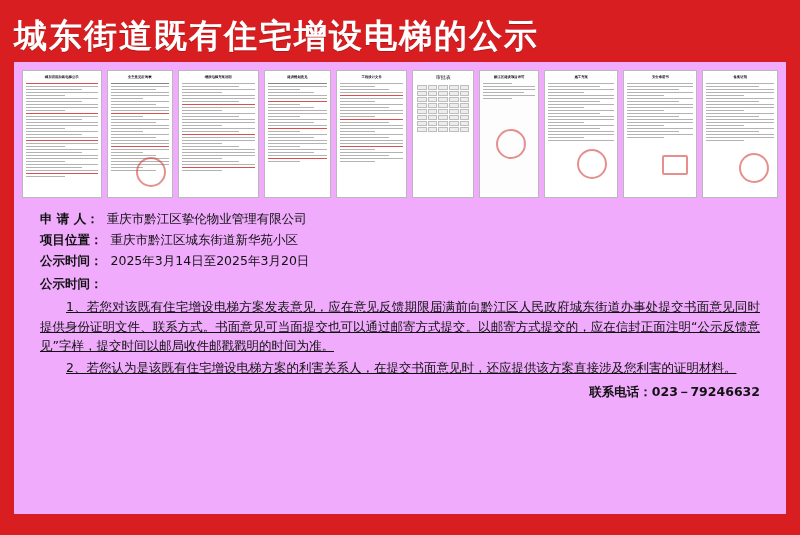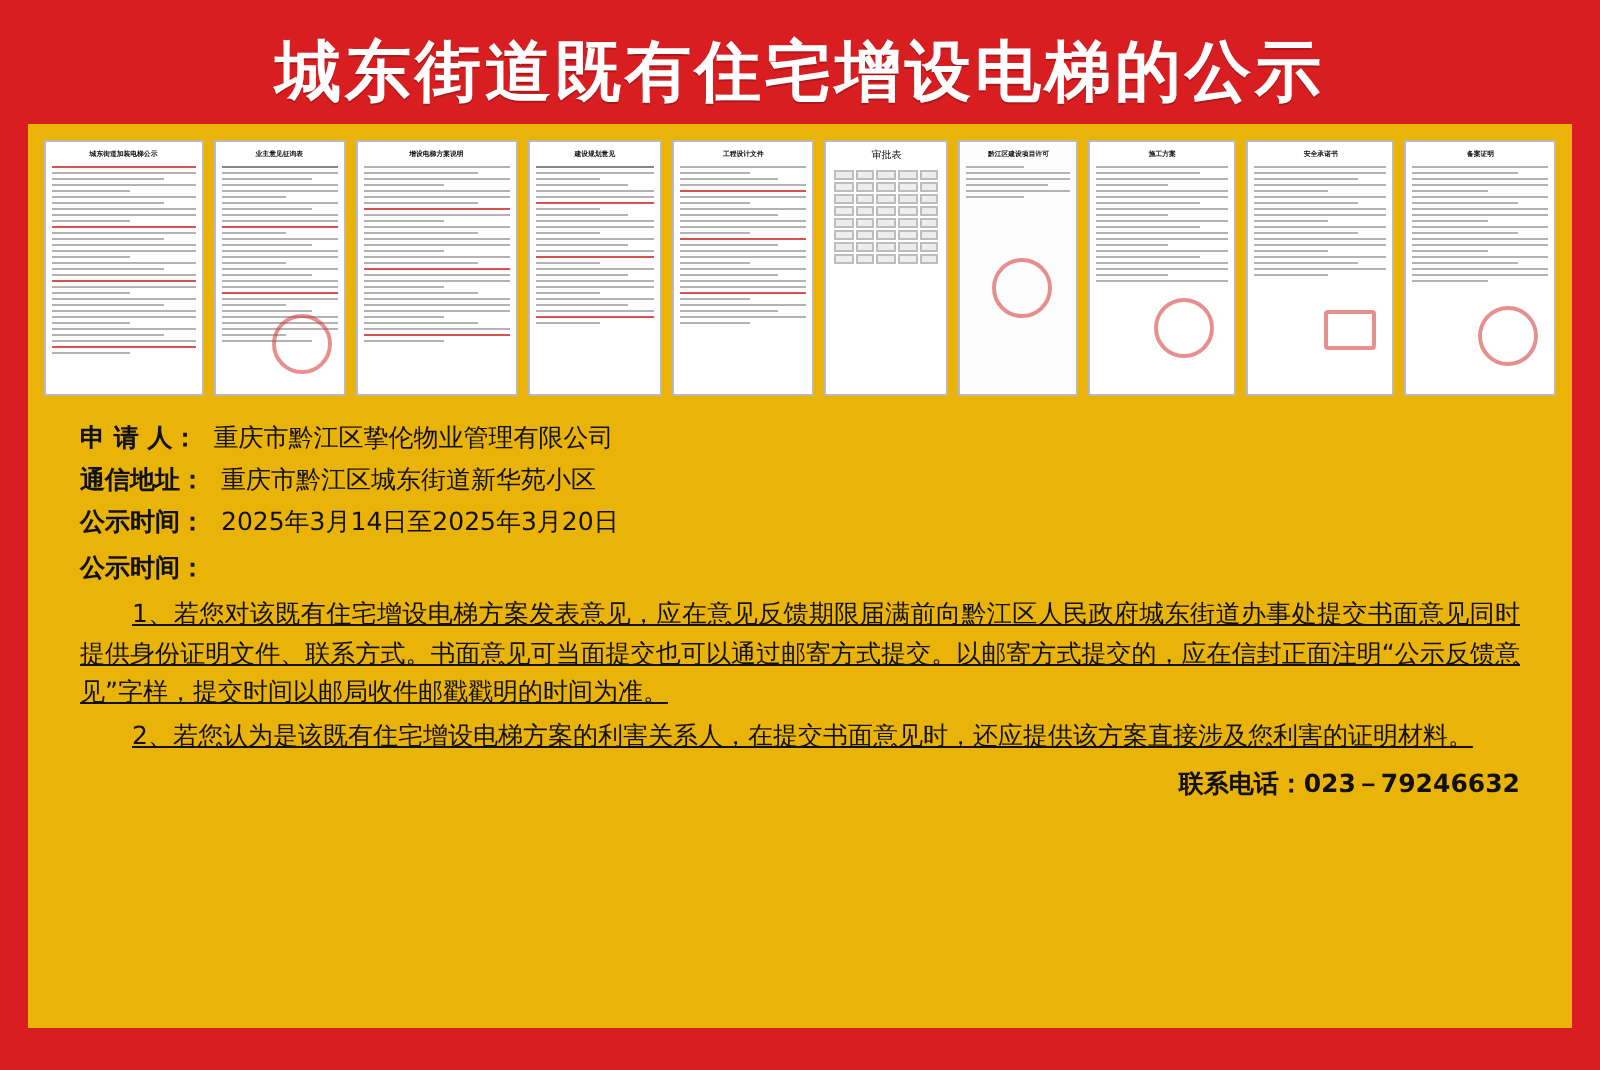--- a/index.html
+++ b/index.html
@@ -18,34 +18,33 @@
     width: 800px;
     height: 535px;
     background: #d81e20;
     box-sizing: border-box;
     padding: 10px 14px 12px 14px;
   }
   .title-bar {
     height: 52px;
     display: flex;
     align-items: center;
-    justify-content: center;
   }
   .title-text {
     color: #ffffff;
     font-size: 33px;
     font-weight: bold;
     letter-spacing: 2px;
     font-family: "DejaVu Sans", "Liberation Sans", sans-serif;
     white-space: nowrap;
     text-shadow: 0 1px 0 rgba(0,0,0,0.2);
   }
   .sheet {
     position: relative;
-    background: #eab308;
+    background: #f0abfc;
     width: 772px;
     height: 452px;
     margin: 0 auto;
     box-sizing: border-box;
     padding: 8px 8px 6px 8px;
   }
   
   .docs {
     display: flex;
     gap: 5px;
@@ -500,21 +499,21 @@
     </div>
 
     <div class="body">
 
       <div class="row">
         <span class="lbl">申 请 人：</span>
         <span class="val">重庆市黔江区挚伦物业管理有限公司</span>
       </div>
 
       <div class="row">
-        <span class="lbl">通信地址：</span>
+        <span class="lbl">项目位置：</span>
         <span class="val">重庆市黔江区城东街道新华苑小区</span>
       </div>
 
 
       <div class="row">
         <span class="lbl">公示时间：</span>
         <span class="val">2025年3月14日至2025年3月20日</span>
       </div>
 
       <div class="feedback-title">公示时间：</div>

